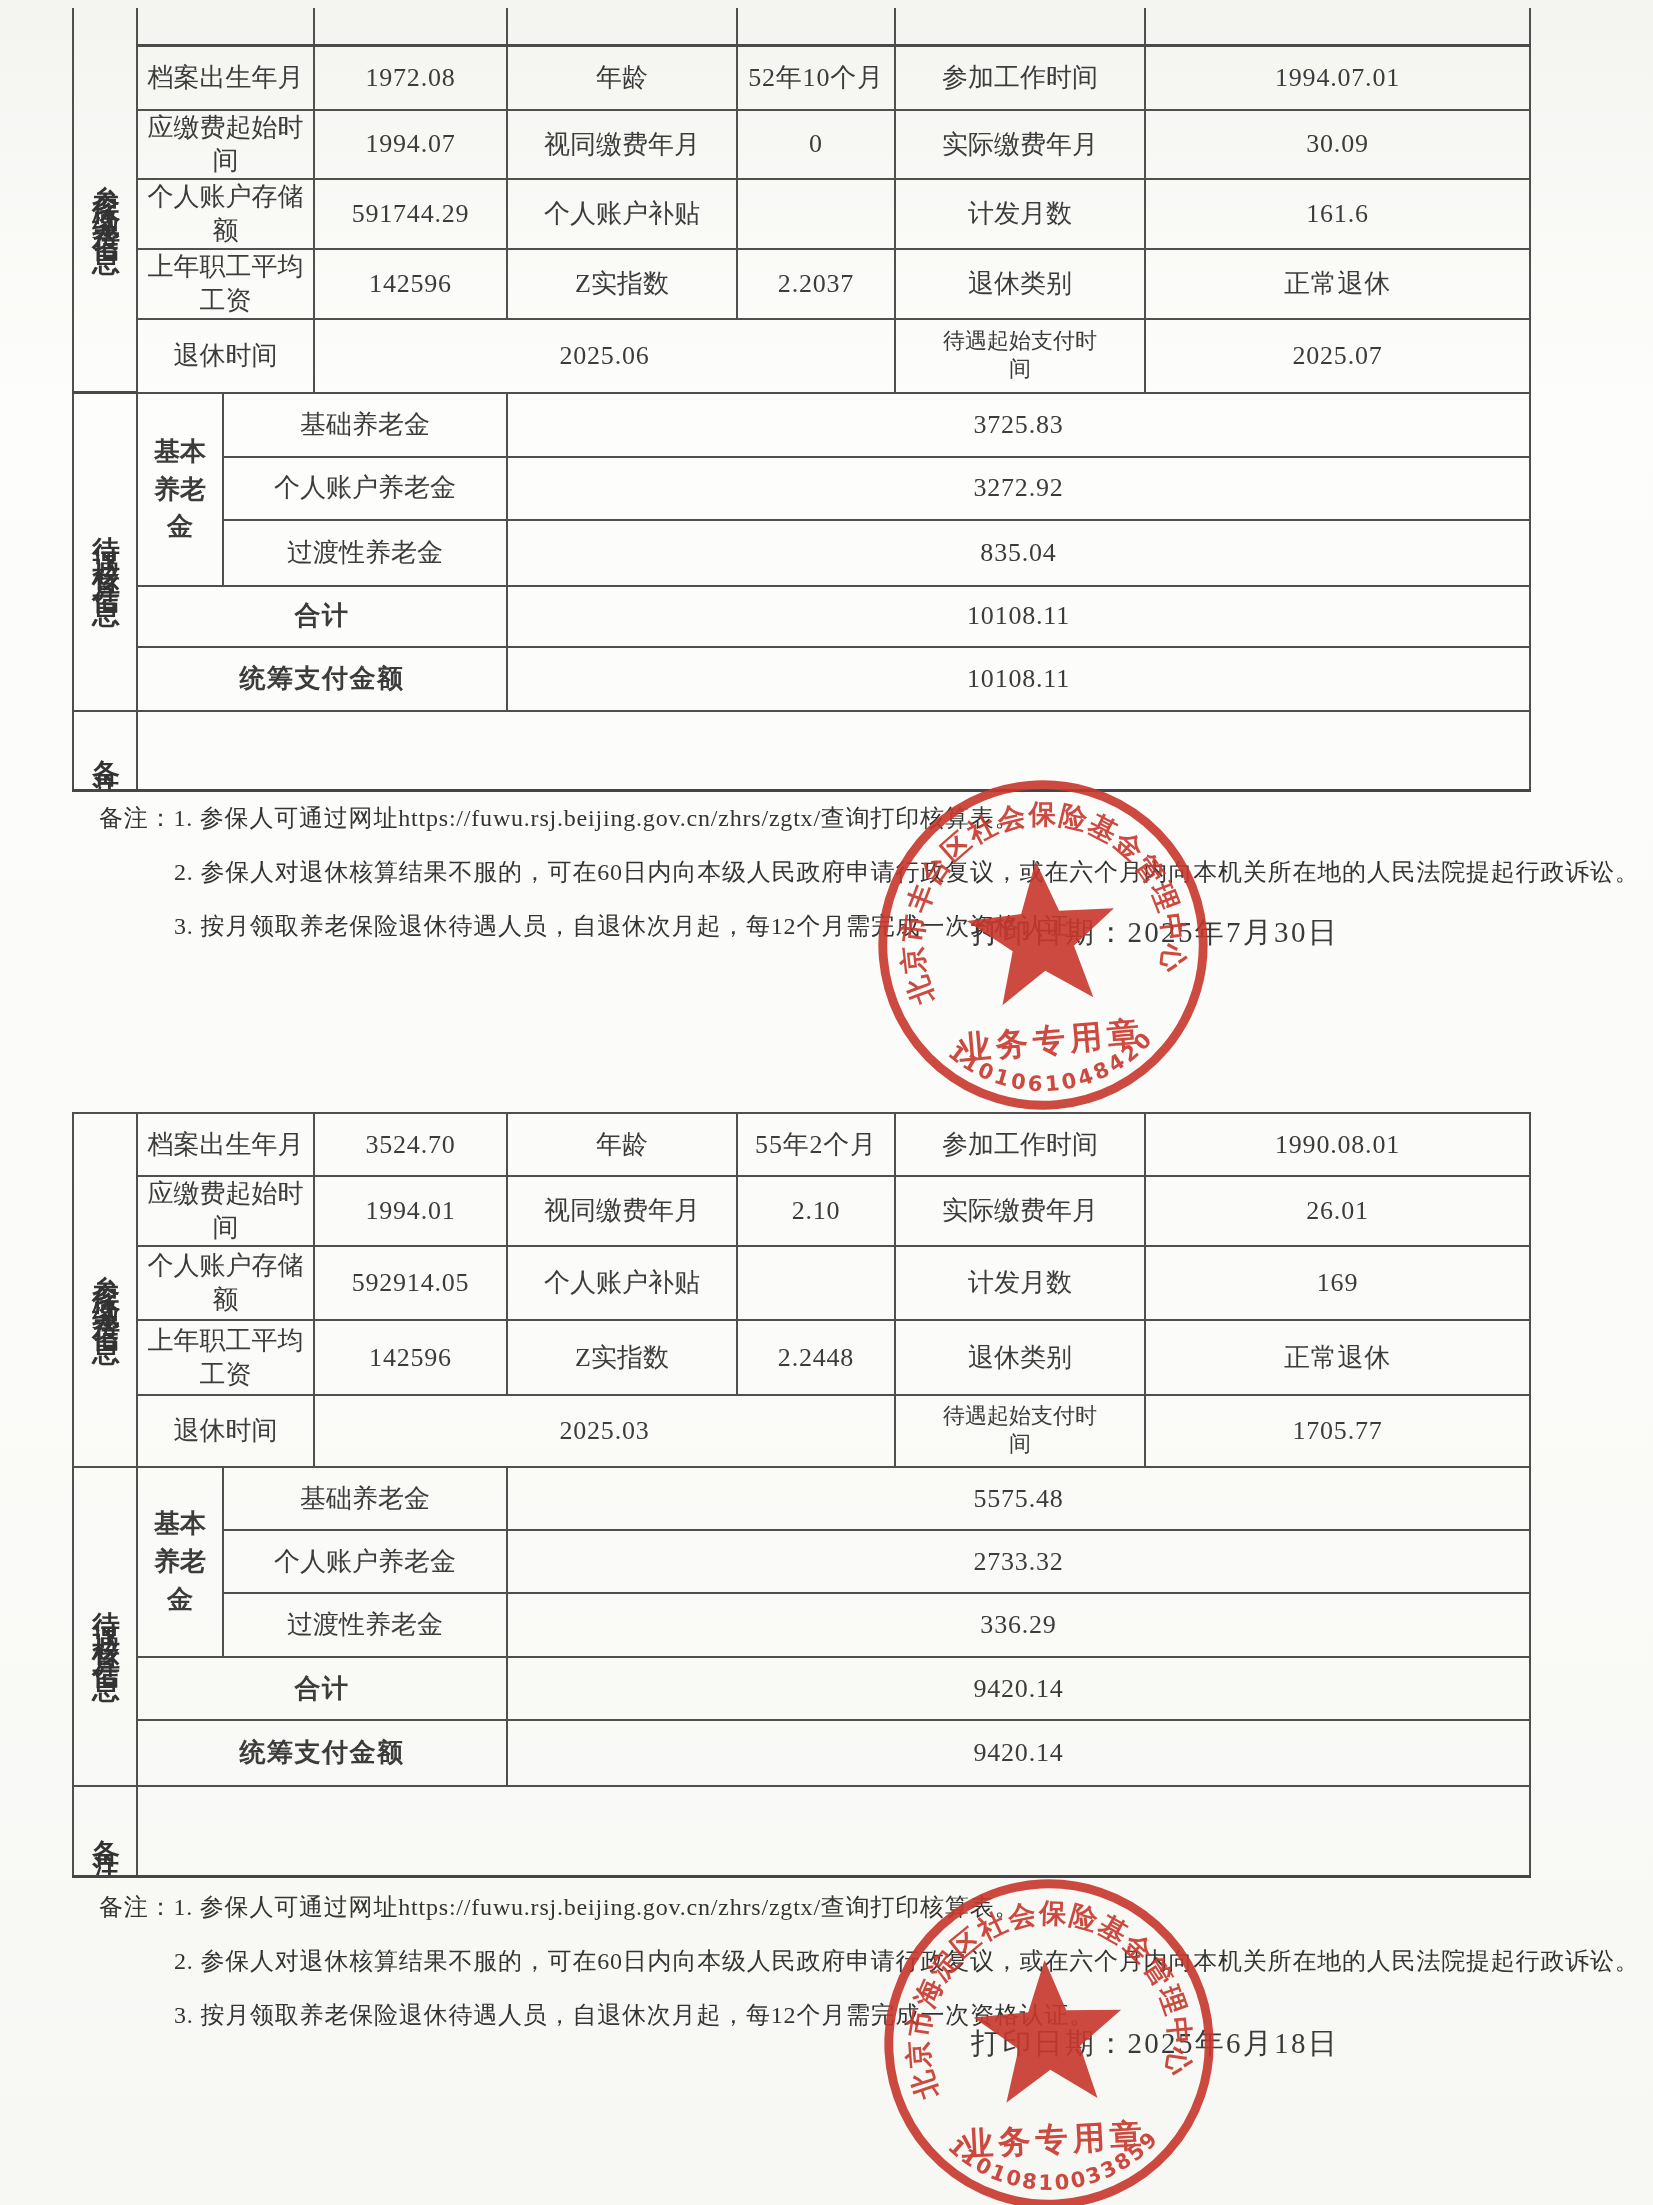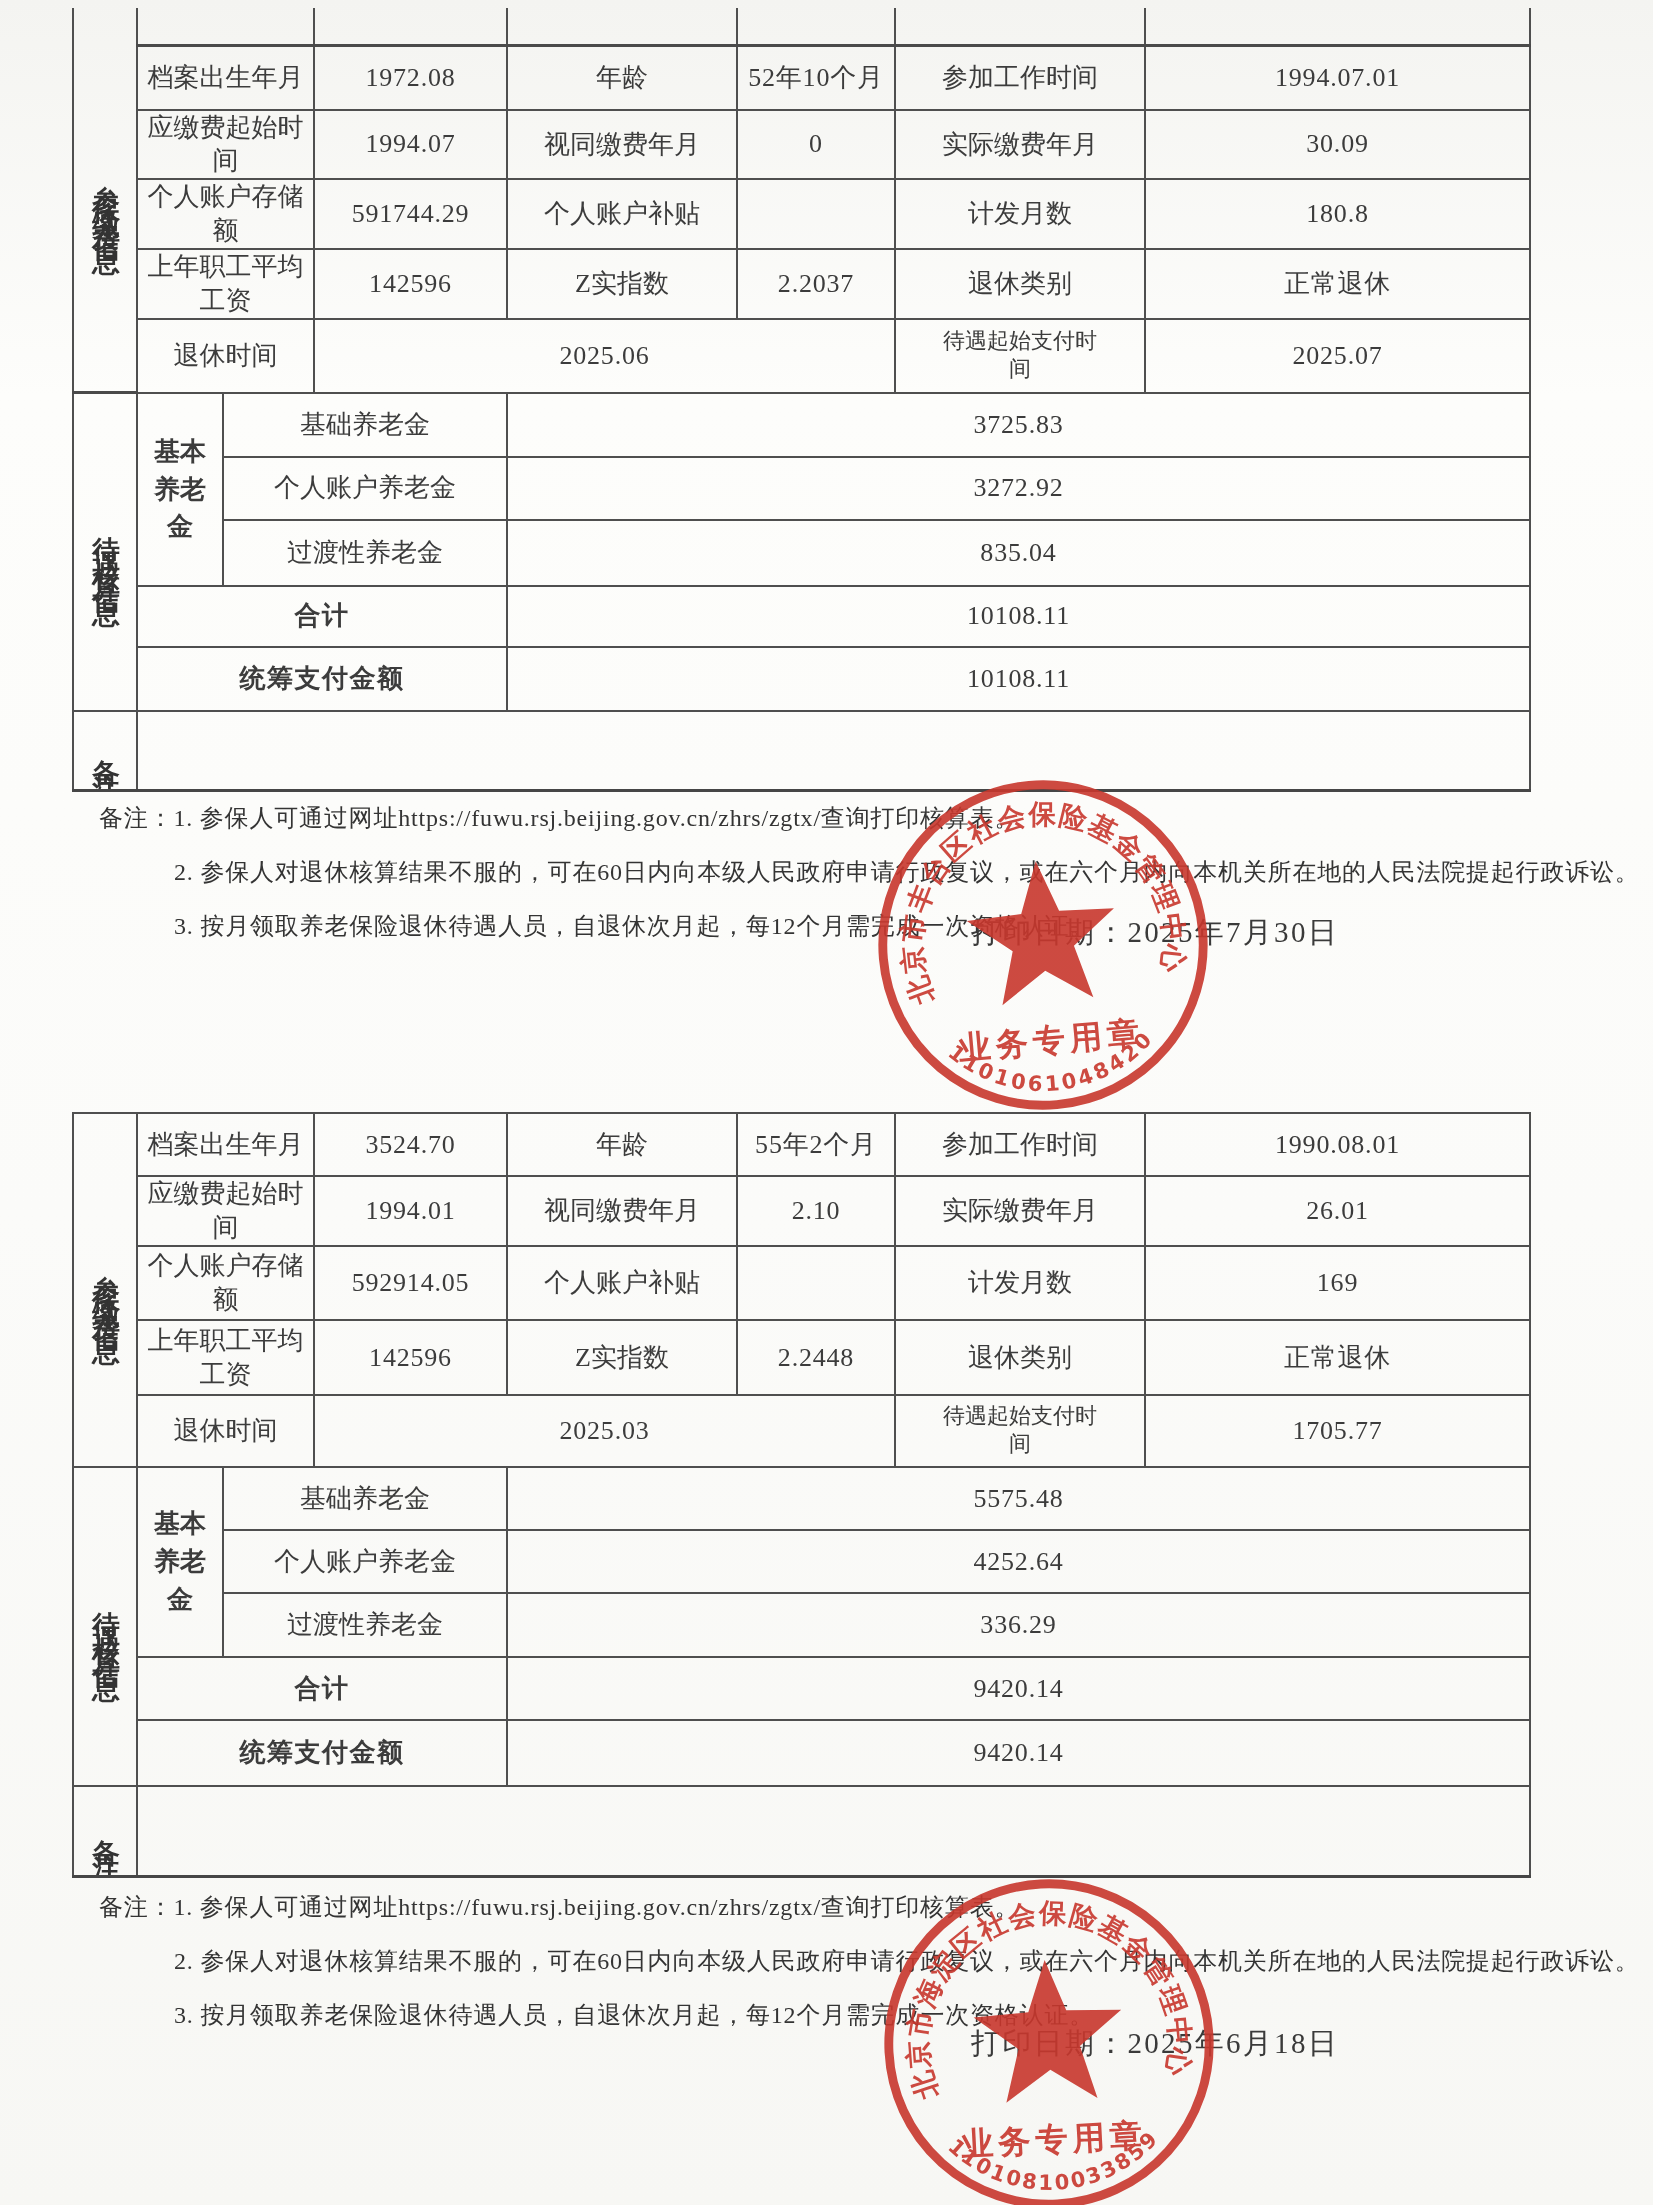--- a/index.html
+++ b/index.html
@@ -110,21 +110,21 @@
         <td class="val">0</td>
         <td class="lab">实际缴费年月</td>
         <td class="val">30.09</td>
       </tr>
       <tr style="height:67px">
         <td colspan="2" class="lab">个人账户存储额</td>
         <td class="val">591744.29</td>
         <td class="lab">个人账户补贴</td>
         <td class="val"></td>
         <td class="lab">计发月数</td>
-        <td class="val">180.8</td>
+        <td class="val">161.6</td>
       </tr>
       <tr style="height:70px">
         <td colspan="2" class="lab">上年职工平均工资</td>
         <td class="val">142596</td>
         <td class="lab">Z实指数</td>
         <td class="val">2.2037</td>
         <td class="lab">退休类别</td>
         <td class="val">正常退休</td>
       </tr>
       <tr style="height:74px">
@@ -256,21 +256,21 @@
       <tr style="height:63px">
         <td class="side" rowspan="5">
               <div class="vlabel">待遇核算信息</div>
             </td>
         <td class="group" rowspan="3">基本养老金</td>
         <td colspan="2" class="lab">基础养老金</td>
         <td colspan="4" class="val">5575.48</td>
       </tr>
       <tr style="height:63px">
         <td colspan="2" class="lab">个人账户养老金</td>
-        <td colspan="4" class="val">4252.64</td>
+        <td colspan="4" class="val">2733.32</td>
       </tr>
       <tr style="height:64px">
         <td colspan="2" class="lab">过渡性养老金</td>
         <td colspan="4" class="val">336.29</td>
       </tr>
       <tr style="height:63px">
         <td colspan="3" class="lab strong">合计</td>
         <td colspan="4" class="val">9420.14</td>
       </tr>
       <tr style="height:66px">

